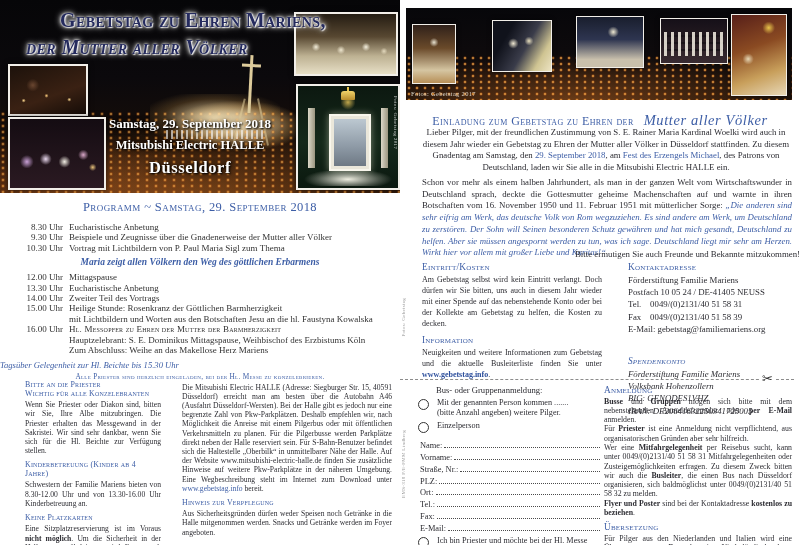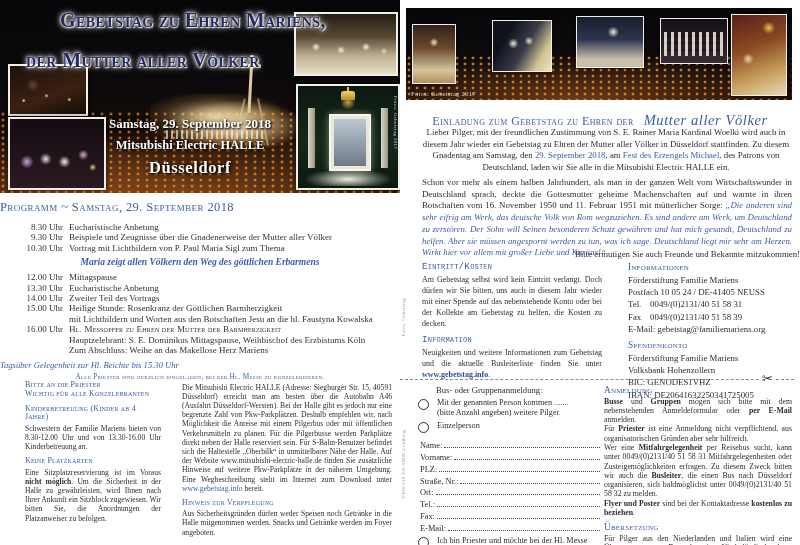--- a/index.html
+++ b/index.html
@@ -17,21 +17,21 @@
       radial-gradient(ellipse 320px 110px at 200px 205px, rgba(210,118,40,.55), transparent 72%),
       radial-gradient(ellipse 200px 80px at 55px 190px, rgba(185,95,35,.45), transparent 75%),
       linear-gradient(180deg,#060608 0%,#0b090c 40%,#170e09 72%,#221107 100%);}
   .banner::after{content:'';position:absolute;left:0;right:0;bottom:0;height:42%;
       background-image:radial-gradient(circle at 3px 2px, rgba(255,175,75,.75) 0 .8px, rgba(255,120,30,.25) 1.6px, transparent 2.4px);
       background-size:9px 6px;opacity:.8;}
   .title{position:absolute;top:7px;left:0;width:100%;z-index:4;margin:0;font-weight:700;
       font-variant:small-caps;color:var(--navy);font-size:20px;line-height:26px;letter-spacing:.4px;
       text-shadow:0 0 2px #fff,0 0 4px #fff,0 0 7px rgba(255,255,255,.95),1px 1px 1px rgba(255,255,255,.8);}
   .title .t1{display:block;margin-left:60px;}
-  .title .t2{display:block;margin-left:26px;margin-top:14px;}
+  .title .t2{display:block;margin-left:26px;margin-top:1px;font-style:italic;}
   .ph{position:absolute;border:2px solid #f2efe9;box-shadow:0 0 5px rgba(0,0,0,.65);z-index:3;}
   .phl1{left:8px;top:64px;width:76px;height:48px;
       background:radial-gradient(circle 3px at 18% 72%, #ffd98f, transparent 70%),
                  radial-gradient(circle 3px at 48% 62%, #ffcf7f, transparent 70%),
                  radial-gradient(circle 3px at 78% 70%, #ffd98f, transparent 70%),
                  radial-gradient(circle 8px at 30% 40%, #6a4630, transparent 80%),
                  linear-gradient(160deg,#1d120b,#3a2113 60%,#150c07);}
   .phl2{left:8px;top:117px;width:94px;height:69px;
       background:radial-gradient(circle 9px at 18% 62%, #c9a0d6, transparent 75%),
                  radial-gradient(circle 8px at 38% 58%, #e9d8ee, transparent 75%),
@@ -70,21 +70,21 @@
   .dateblock{position:absolute;left:104px;top:116px;width:172px;text-align:center;z-index:4;color:#fff;
       text-shadow:1px 1px 2px #000,0 0 6px rgba(0,0,0,.85);font-weight:700;}
   .dateblock .d1{font-size:13px;}
   .dateblock .d2{font-size:12.5px;margin-top:6px;}
   .dateblock .d3{font-size:16.5px;margin-top:5px;letter-spacing:.6px;}
   .vcred{position:absolute;right:2px;top:96px;z-index:5;writing-mode:vertical-rl;
       font-size:5px;color:rgba(255,255,255,.75);letter-spacing:.4px;}
 
   
   .program{position:absolute;left:0;top:196px;width:400px;}
-  .phead{margin:4px 0 7px;color:var(--blue);font-weight:400;
+  .phead{margin:4px 0 7px;text-align:center;color:var(--blue);font-weight:400;
       font-variant:small-caps;font-size:12.5px;letter-spacing:.4px;}
   .srow{display:flex;padding-left:26px;font-size:9px;line-height:10.4px;color:#333;}
   .stime{width:37px;text-align:right;flex:none;}
   .sdesc{margin-left:6px;}
   .sline{display:block;}
   .motto{margin:4px 0 5px;text-align:center;color:var(--blue);font-style:italic;font-weight:700;font-size:9.5px;}
   .note1{margin-top:5px;text-align:left;color:var(--blue);font-style:italic;font-size:8.6px;}
   .note2{margin-top:2px;text-align:center;color:var(--blue);font-variant:small-caps;font-size:7.3px;letter-spacing:.3px;}
 
   
@@ -136,25 +136,25 @@
   .rhead{position:absolute;top:104px;left:0;width:100%;margin:0;text-align:center;color:var(--blue);font-weight:400;}
   .rh1{font-variant:small-caps;font-size:12px;letter-spacing:.4px;}
   .rh2{font-style:italic;font-size:14.5px;margin-left:4px;letter-spacing:.6px;}
   .intro{position:absolute;top:127px;left:20px;right:8px;margin:0;text-align:center;
       font-size:8.8px;line-height:11.7px;}
   .body-j{position:absolute;top:177px;left:22px;right:8px;margin:0;text-align:justify;
       font-size:8.8px;line-height:11.7px;}
   .encourage{position:absolute;top:249px;left:0;right:0;margin:0;text-align:right;font-size:8.8px;}
   .rcols{position:absolute;top:262px;left:22px;right:6px;display:flex;}
   .rcA{width:180px;flex:none;}
-  .rcA .bh{font-size:9.3px;line-height:10px;font-family:Liberation Mono, monospace;}
+  .rcA .bh{font-size:9.3px;line-height:10px;}
   .rcA .bp{font-size:8px;line-height:11px;margin-top:2px;}
   .rcB{flex:1;margin-left:26px;}
   .rcB .bh{font-size:9.3px;line-height:10px;margin-bottom:2px;}
-  .rcB .blk + .blk{margin-top:5px;}
+  .rcB .blk + .blk{margin-top:21px;font-style:italic;}
 
   .cutline{position:absolute;left:0;right:6px;top:379px;border-top:1.4px dashed #8c8c8c;}
   .scissors{position:absolute;right:18px;top:-9px;font-size:13px;color:#2b2b2b;
       font-family:"DejaVu Sans", sans-serif;background:#fff;padding:0 3px;}
 
   .formarea{position:absolute;left:14px;top:385px;width:188px;}
   .flabel{font-size:8.6px;margin:0 0 1px 22px;}
   .rrow{display:flex;margin-top:3px;}
   .rdot{width:9px;height:9px;border:1.2px solid #333;border-radius:50%;flex:none;margin:1px 8px 0 4px;background:#fff;}
   .rtext{font-size:8.2px;line-height:10.2px;}
@@ -265,20 +265,21 @@
         </div>
       <div class="note1">Tagsüber Gelegenheit zur Hl. Beichte bis 15.30 Uhr</div>
       <div class="note2">Alle Priester sind herzlich eingeladen, bei der Hl. Messe zu konzelebrieren.</div>
     </div>
 
     <div class="lcols">
       <div class="lc1" id="lcol1">
           <div class="blk">
             <div class="bh">Bitte an die Priester</div>
             <div class="bh">Wichtig für alle Konzelebranten</div>
+            <div class="bp"><span>Wenn Sie Priester oder Diakon sind, bitten wir Sie, Ihre Albe mitzubringen. Die Priester erhalten das Messgewand in der Sakristei. Wir sind sehr dankbar, wenn Sie sich für die Hl. Beichte zur Verfügung stellen.</span></div>
           </div>
           <div class="blk">
             <div class="bh">Kinderbetreuung (Kinder ab 4 Jahre)</div>
             <div class="bp"><span>Schwestern der Familie Mariens bieten von 8.30-12.00 Uhr und von 13.30-16.00 Uhr Kinderbetreuung an.</span></div>
           </div>
           <div class="blk">
             <div class="bh">Keine Platzkarten</div>
             <div class="bp"><span>Eine Sitzplatzreservierung ist im Voraus </span><span class="s-b">nicht möglich</span><span>. Um die Sicherheit in der Halle zu gewährleisten, wird Ihnen nach Ihrer Ankunft ein Sitzblock zugewiesen. Wir bitten Sie, die Anordnungen der Platzanweiser zu befolgen.</span></div>
           </div>
         </div>
@@ -319,21 +320,21 @@
             <div class="bh">Eintritt/Kosten</div>
             <div class="bp"><span>Am Gebetstag selbst wird kein Eintritt verlangt. Doch dürfen wir Sie bitten, uns auch in diesem Jahr wieder mit einer Spende auf das nebenstehende Konto oder bei der Kollekte am Gebetstag zu helfen, die Kosten zu decken.</span></div>
           </div>
           <div class="blk">
             <div class="bh">Information</div>
             <div class="bp"><span>Neuigkeiten und weitere Informationen zum Gebetstag und die aktuelle Busleiterliste finden Sie unter </span><span class="s-linkb">www.gebetstag.info</span><span>.</span></div>
           </div>
         </div>
       <div class="rcB" id="rcolB">
           <div class="blk">
-            <div class="bh">Informationen</div>
+            <div class="bh">Kontaktadresse</div>
             <div class="bl">Förderstiftung Familie Mariens</div>
             <div class="bl">Postfach 10 05 24 / DE-41405 NEUSS</div>
             <div class="bl">Tel.&nbsp;&nbsp;&nbsp;&nbsp;0049/(0)2131/40 51 58 31</div>
             <div class="bl">Fax&nbsp;&nbsp;&nbsp;&nbsp;0049/(0)2131/40 51 58 39</div>
             <div class="bl">E-Mail: gebetstag@familiemariens.org</div>
           </div>
           <div class="blk">
             <div class="bh">Spendenkonto</div>
             <div class="bl">Förderstiftung Familie Mariens</div>
             <div class="bl">Volksbank Hohenzollern</div>
@@ -367,25 +368,25 @@
       <div class="ffields" id="fields">
           <div class="frow">
             <span class="fl-lab">Name:</span>
             <span class="fld"></span>
           </div>
           <div class="frow">
             <span class="fl-lab">Vorname:</span>
             <span class="fld"></span>
           </div>
           <div class="frow">
+            <span class="fl-lab">Straße, Nr.:</span>
+            <span class="fld"></span>
+          </div>
+          <div class="frow">
             <span class="fl-lab">PLZ:</span>
-            <span class="fld"></span>
-          </div>
-          <div class="frow">
-            <span class="fl-lab">Straße, Nr.:</span>
             <span class="fld"></span>
           </div>
           <div class="frow">
             <span class="fl-lab">Ort:</span>
             <span class="fld"></span>
           </div>
           <div class="frow">
             <span class="fl-lab">Tel.:</span>
             <span class="fld"></span>
           </div>

